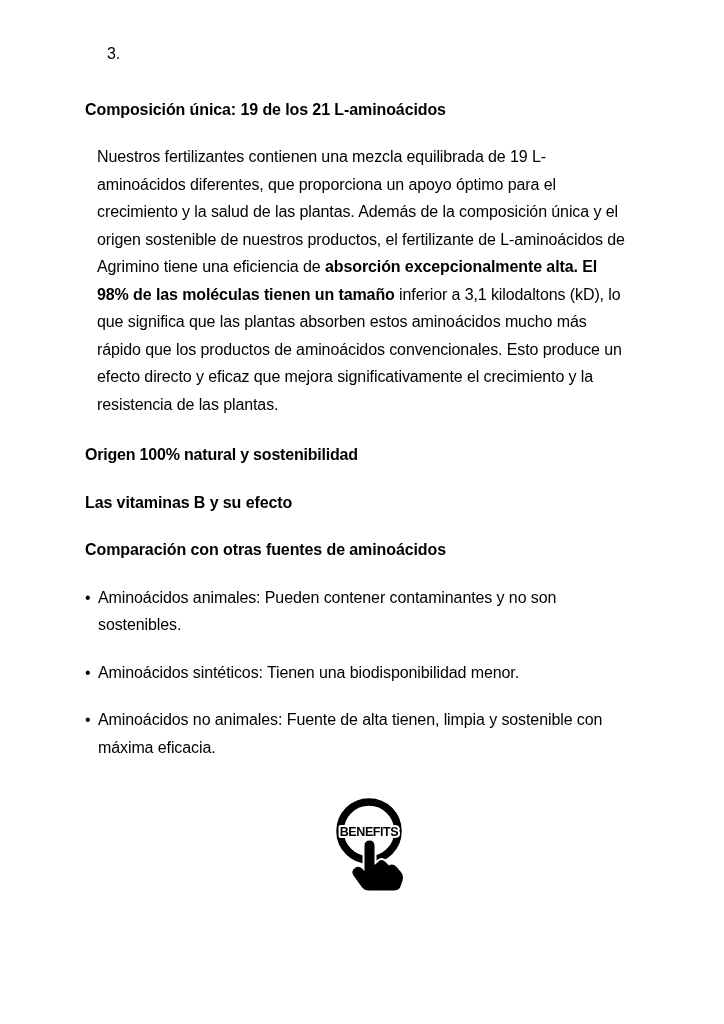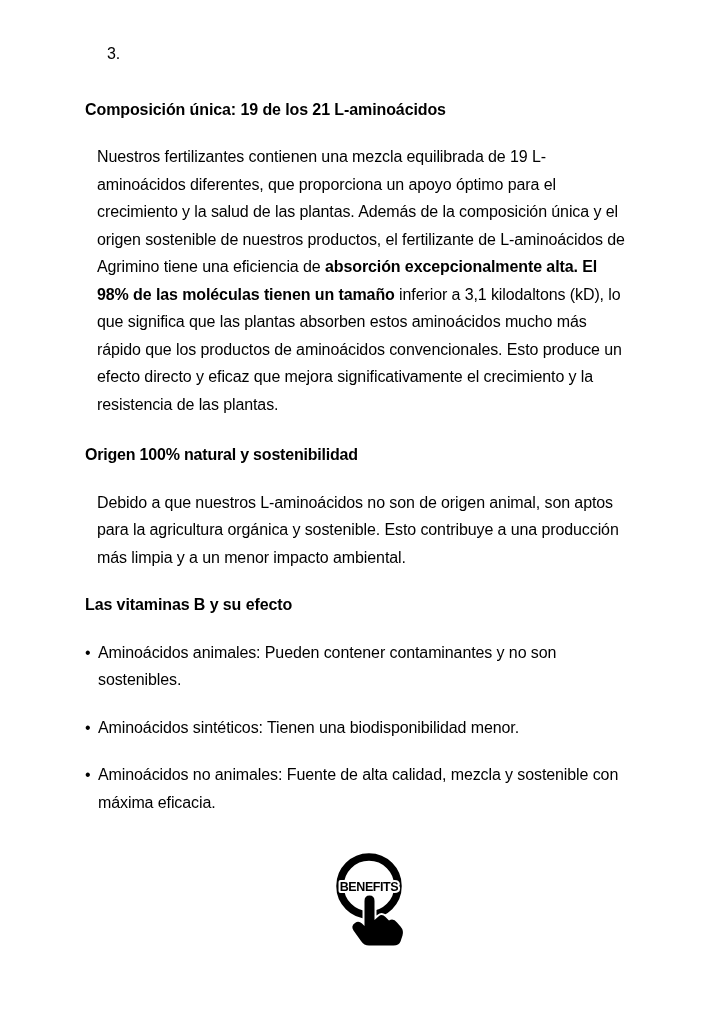--- a/index.html
+++ b/index.html
@@ -81,35 +81,35 @@
 <div class="doc">
 
   <div class="list-number">3.</div>
 
   <h2 class="first">Composición única: 19 de los 21 L-aminoácidos</h2>
 
   <p><span>Nuestros fertilizantes contienen una mezcla equilibrada de 19 L-aminoácidos diferentes, que proporciona un apoyo óptimo para el crecimiento y la salud de las plantas. Además de la composición única y el origen sostenible de nuestros productos, el fertilizante de L-aminoácidos de Agrimino tiene una eficiencia de </span><b>absorción excepcionalmente alta. El 98% de las moléculas tienen un tamaño </b><span>inferior a 3,1 kilodaltons (kD), lo que significa que las plantas absorben estos aminoácidos mucho más rápido que los productos de aminoácidos convencionales. Esto produce un efecto directo y eficaz que mejora significativamente el crecimiento y la resistencia de las plantas.</span></p>
 
   <h2 class="heavy">Origen 100% natural y sostenibilidad</h2>
 
-  <p><span>Debido a que nuestros L-aminoácidos no son de origen animal, son aptos para la agricultura orgánica y sostenible. Esto contribuye a una producción más limpia y a un menor impacto ambiental.</span></p>
 
   <h2>Las vitaminas B y su efecto</h2>
 
 
+  <h2>Comparación con otras fuentes de aminoácidos</h2>
 
   <ul class="bullets">
     <li>
       <span class="bullet">•</span><span>Aminoácidos animales: Pueden contener contaminantes y no son sostenibles.</span>
     </li>
     <li>
       <span class="bullet">•</span><span>Aminoácidos sintéticos: Tienen una biodisponibilidad menor.</span>
     </li>
     <li>
-      <span class="bullet">•</span><span>Aminoácidos no animales: Fuente de alta calidad, mezcla y sostenible con máxima eficacia.</span>
+      <span class="bullet">•</span><span>Aminoácidos no animales: Fuente de alta tienen, limpia y sostenible con máxima eficacia.</span>
     </li>
   </ul>
 
   <div class="icon-wrap">
     <svg class="benefits-svg" width="84" height="96" viewBox="0 0 84 96" xmlns="http://www.w3.org/2000/svg" aria-hidden="true">
       <circle class="ring" cx="40" cy="34" r="29"></circle>
       <text class="ring-label" x="40" y="39">BENEFITS</text>
       <path class="hand" d="M35.5 49
                Q35.5 43.5 40.5 43.5
                Q45.5 43.5 45.5 49

